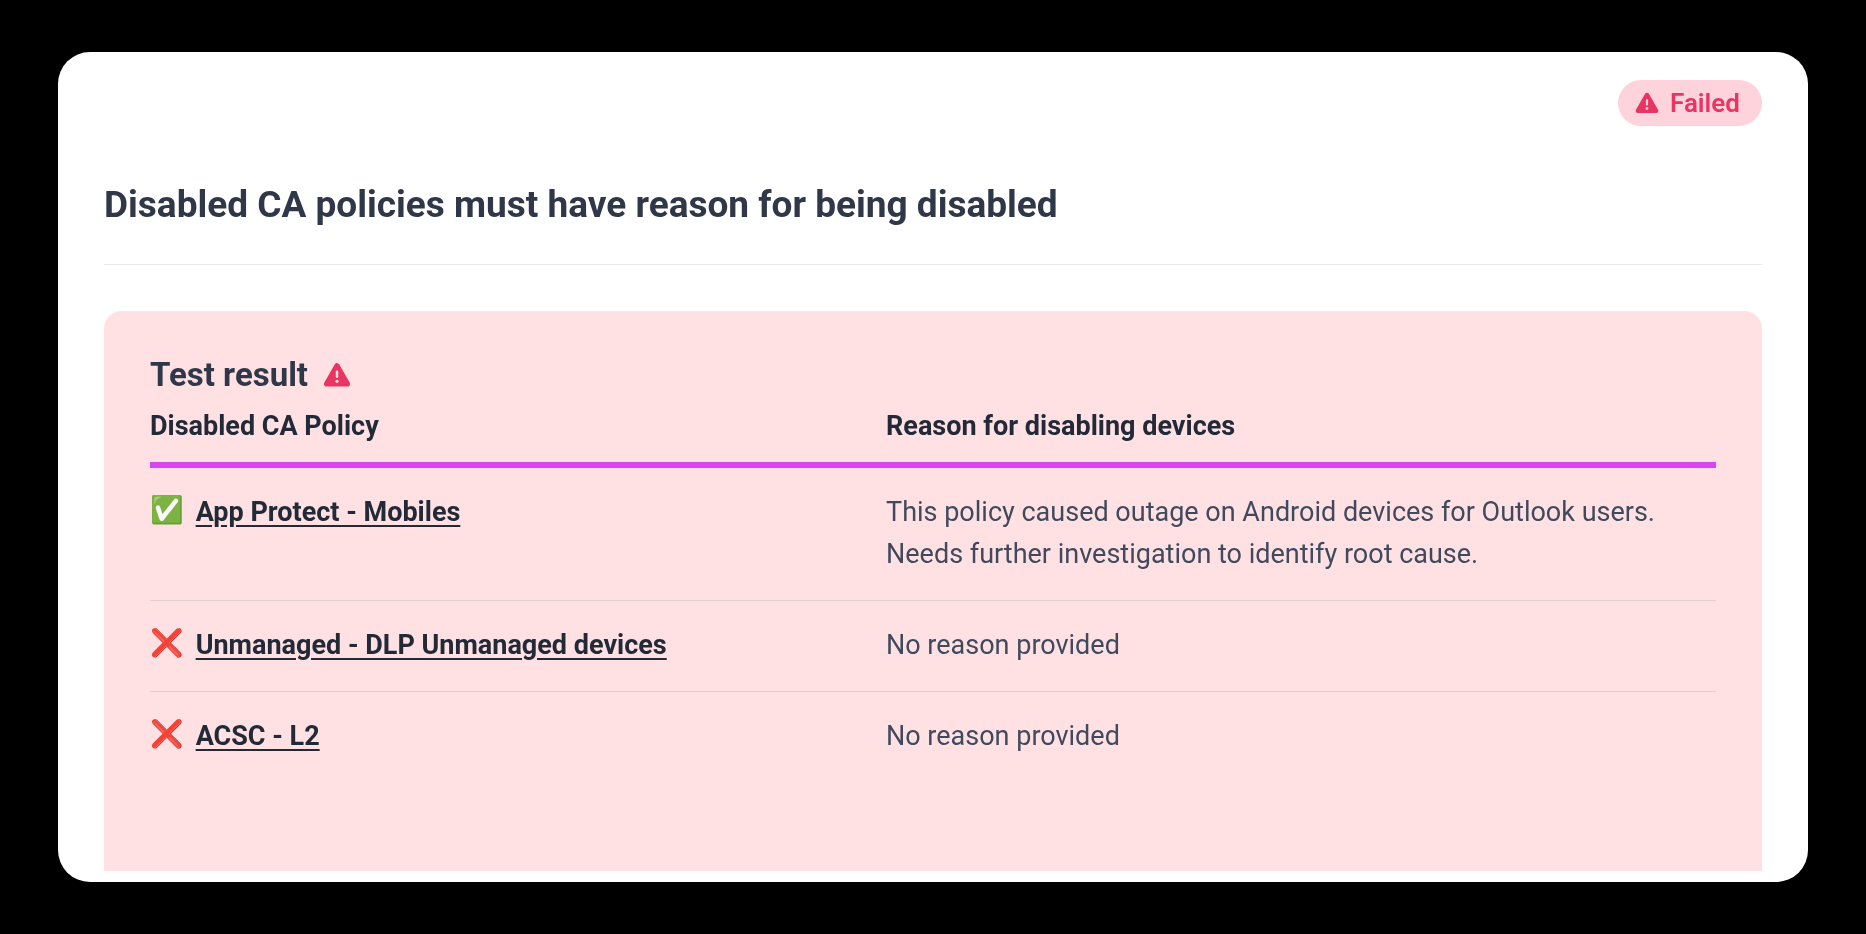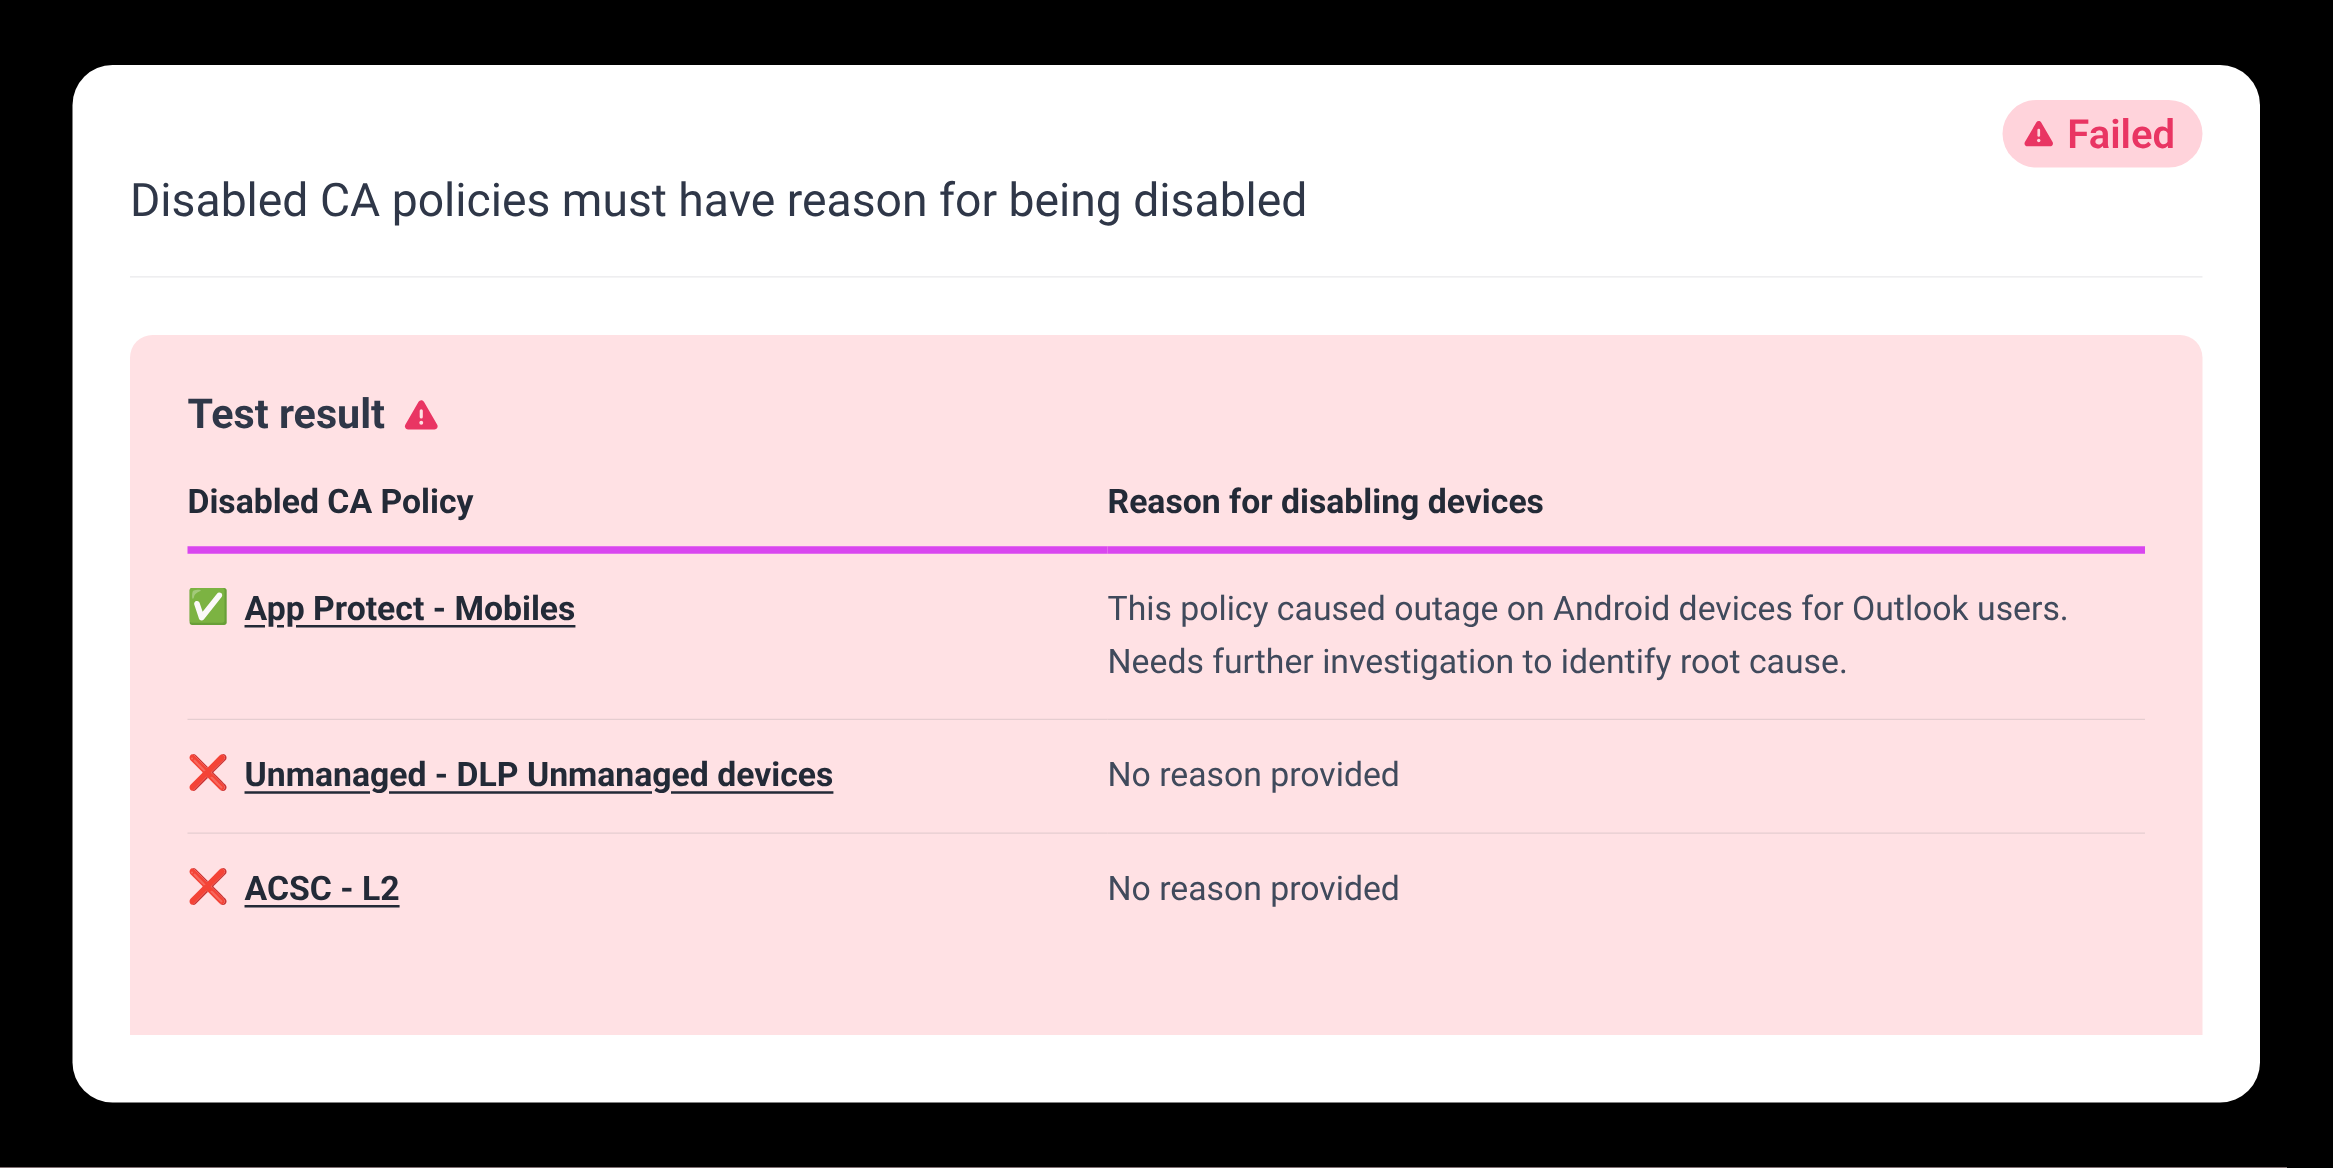--- a/index.html
+++ b/index.html
@@ -27,53 +27,53 @@
       overflow: hidden;
     }
     .status-badge {
       position: absolute;
       top: 28px;
       right: 46px;
       background: #ffd3db;
       color: #e93563;
       border-radius: 999px;
       padding: 8px 22px 8px 16px;
-      font-size: 32px;
+      font-size: 26px;
       font-weight: 600;
       display: inline-flex;
       align-items: center;
       gap: 10px;
     }
     .status-badge svg {
       width: 26px;
       height: 26px;
     }
     .title {
       font-size: 37px;
-      font-weight: 400;
+      font-weight: 700;
       color: #2f3748;
-      margin-top: 50px;
+      margin-top: 93px;
       margin-bottom: 38px;
     }
     .hr {
       border: none;
       border-top: 1px solid #e9e9eb;
       margin-bottom: 46px;
     }
     .result-panel {
       background: #ffe1e4;
       border-radius: 18px 18px 0 0;
       padding: 44px 46px 0 46px;
       height: 560px;
     }
     .result-header {
       display: flex;
       align-items: center;
       gap: 14px;
-      margin-bottom: 18px;
+      margin-bottom: 0;
     }
     .result-title {
       font-size: 33px;
       font-weight: 700;
       color: #2f3748;
     }
     .result-header svg {
       width: 30px;
       height: 30px;
     }

